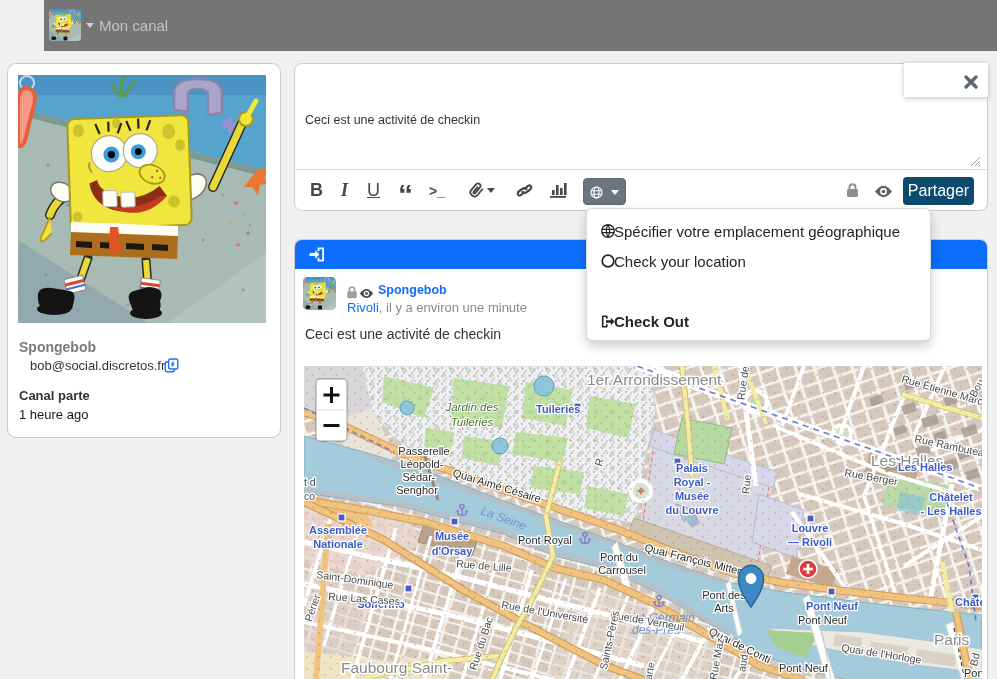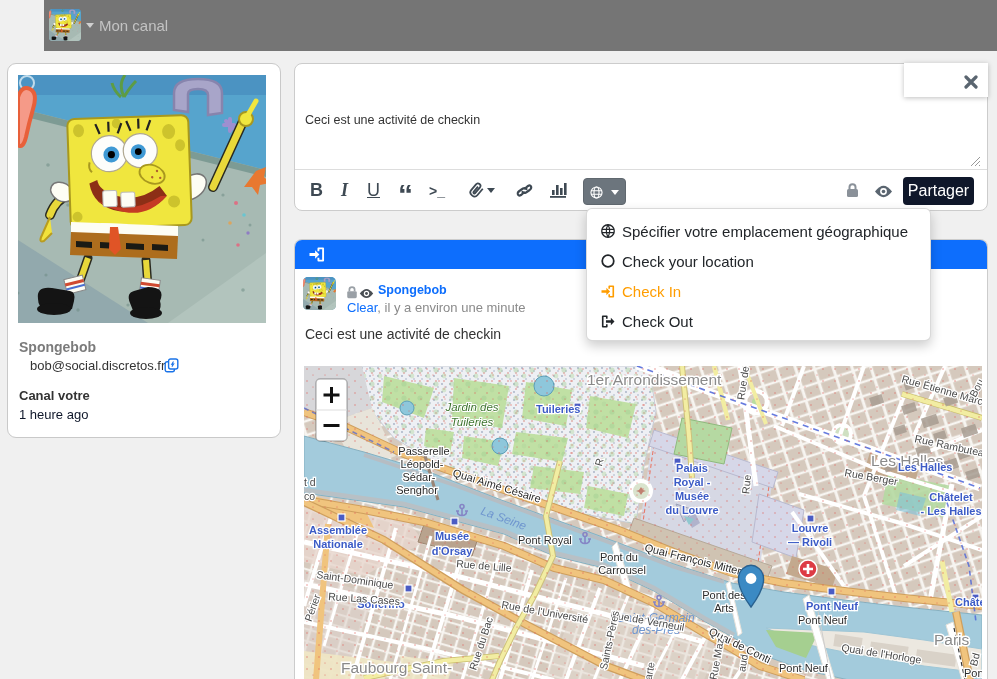--- a/index.html
+++ b/index.html
@@ -18,24 +18,24 @@
 #composer { position:absolute; left:294px; top:63px; width:694px; height:148px; background:#fff; border:1px solid #ccc; border-radius:8px; }
 #composer .titlerow { position:absolute; left:0; top:0; width:100%; height:33px; border-bottom:1px solid #ddd; }
 #composer .titletext { position:absolute; left:10px; top:10px; font-size:12px; font-weight:bold; color:#8d8d8d; }
 #composer .bodytext { position:absolute; left:10px; top:49px; font-size:12.5px; color:#333; }
 #composer .toolbar { position:absolute; left:0; top:105px; width:100%; height:43px; border-top:1px solid #ddd; }
 #popupbox { position:absolute; left:904px; top:63px; width:84px; height:34px; background:#fff; box-shadow:0 1px 5px rgba(0,0,0,0.25); }
 #closex { position:absolute; left:964px; top:75px; }
 .resize { position:absolute; left:969px; top:153px; }
 .tbtn { position:absolute; top:178px; height:27px; color:#3e4953; }
 #globebtn { position:absolute; left:583px; top:178px; width:43px; height:27px; background:#6c757d; border:1px solid #60686f; border-radius:4px; }
-#partager { position:absolute; left:903px; top:177px; width:71px; height:28px; background:#0f172a; border-radius:4px; color:#fff; font-size:16px; text-align:center; line-height:28px; }
+#partager { position:absolute; left:903px; top:177px; width:71px; height:28px; background:#0c4a6e; border-radius:4px; color:#fff; font-size:16px; text-align:center; line-height:28px; }
 #dropdown { position:absolute; left:586px; top:208px; width:345px; height:133px; background:#fff; border:1px solid rgba(0,0,0,0.15); border-radius:6px; box-shadow:0 5px 12px rgba(0,0,0,0.2); z-index:50; }
 .ddi { position:absolute; left:14px; width:320px; height:22px; font-size:15px; color:#212529; }
-.ddlabel { position:absolute; left:21px; top:2px; white-space:nowrap;text-align:right; }
+.ddlabel { position:absolute; left:13px; top:2px; white-space:nowrap;text-align:right; }
 #postcard { position:absolute; left:294px; top:239px; width:694px; height:440px; background:#fff; border:1px solid #ccc; border-radius:8px 8px 0 0; border-bottom:none; }
 #postbar { position:absolute; left:0; top:0; width:692px; height:29px; background:#0d6efd; border-radius:7px 7px 0 0; }
 #postavatar { position:absolute; left:8px; top:37px; width:33px; height:33px; border-radius:5px; overflow:hidden; }
 .pname { position:absolute; left:83px; top:43px; font-size:12.5px; font-weight:bold; color:#0d6efd; }
 .pmeta { position:absolute; left:52px; top:60px; font-size:13px; color:#8a8a8a; }
 .ptext { position:absolute; left:10px; top:86px; font-size:14px; color:#333; }
 #map { position:absolute; left:9px; top:126px; width:678px; height:314px; overflow:hidden; background:#fca5a5; }
 svg text { font-family:"Liberation Sans",sans-serif; }
 </style>
 </head>
@@ -162,21 +162,21 @@
   <div id="sideimg"><svg width="248" height="248">
         <use href="#bob"></use>
       </svg></div>
   <div class="sname">Spongebob</div>
   <div class="semail">bob@social.discretos.fr</div>
   <div class="scopy"><svg width="15" height="15" viewBox="0 0 15 15">
         <rect x="1.2" y="3.8" width="9.2" height="10" rx="2" fill="#fff" stroke="#1a73e8" stroke-width="1.4"></rect>
         <rect x="4.6" y="1" width="9.2" height="10" rx="2" fill="#fff" stroke="#1a73e8" stroke-width="1.4"></rect>
         <path d="M9.5,3.5 L7.8,6.2 L9.6,5.9 L7.9,8.6" stroke="#1a73e8" stroke-width="1.1" fill="none"></path>
       </svg></div>
-  <div class="scanal">Canal votre</div>
+  <div class="scanal">Canal parte</div>
   <div class="sago">1 heure ago</div>
 </div>
 <div id="composer">
   <div class="bodytext">Ceci est une activité de checkin</div>
   <div class="toolbar"></div>
 </div>
 <div id="popupbox"></div>
 <div id="closex"><svg width="14" height="14" viewBox="0 0 14 14">
       <path d="M2,2 L12,12 M12,2 L2,12" stroke="#5a6570" stroke-width="3.2" stroke-linecap="round"></path>
     </svg></div>
@@ -236,30 +236,21 @@
         <path d="M8.5,1 Q4.5,8 8.5,16 M8.5,1 Q12.5,8 8.5,16 M1,6.5 L16,6.5 M1,10.5 L16,10.5" stroke="#212529" stroke-width="1.4" fill="none"></path>
       </svg>
     <span class="ddlabel">Spécifier votre emplacement géographique</span>
   </div>
   <div class="ddi" style="top:42px;">
     <svg width="14" height="14" viewBox="0 0 16 16" style="position:absolute;top:3px;">
         <circle cx="8" cy="8" r="6.6" fill="none" stroke="#212529" stroke-width="2"></circle>
       </svg>
     <span class="ddlabel">Check your location</span>
   </div>
-  <div class="ddi" style="top:72px;color:#ff9d00;">
-    <svg width="14" height="13" viewBox="0 0 17 16" style="position:absolute;top:4px;">
-        <g fill="#ff9d00">
-          <path d="M9,4.5 L9,1.5 Q9,0.5 10,0.5 L15,0.5 Q16,0.5 16,1.5 L16,14.5 Q16,15.5 15,15.5 L10,15.5 Q9,15.5 9,14.5 L9,11.5 L11,11.5 L11,13.5 L14,13.5 L14,2.5 L11,2.5 L11,4.5 Z"></path>
-          <path d="M6.5,3.5 L11,8 L6.5,12.5 L6.5,9.5 L0.5,9.5 L0.5,6.5 L6.5,6.5 Z"></path>
-        </g>
-      </svg>
-    <span class="ddlabel">Check In</span>
-  </div>
-  <div class="ddi" style="top:102px;">
+  <div class="ddi" style="top:102px;font-weight:bold;">
     <svg width="14" height="13" viewBox="0 0 17 16" style="position:absolute;top:4px;">
         <g fill="#212529">
           <path d="M8,4.5 L8,1.5 Q8,0.5 7,0.5 L2,0.5 Q1,0.5 1,1.5 L1,14.5 Q1,15.5 2,15.5 L7,15.5 Q8,15.5 8,14.5 L8,11.5 L6,11.5 L6,13.5 L3,13.5 L3,2.5 L6,2.5 L6,4.5 Z"></path>
           <path d="M12,3.5 L16.5,8 L12,12.5 L12,9.5 L6,9.5 L6,6.5 L12,6.5 Z"></path>
         </g>
       </svg>
     <span class="ddlabel">Check Out</span>
   </div>
 </div>
 <div id="postcard">
@@ -277,21 +268,21 @@
   <svg width="12" height="13" viewBox="0 0 13 15" style="position:absolute;left:51px;top:46px;">
       <rect x="1" y="6" width="11" height="8" rx="1.5" fill="#9aa0a6"></rect>
       <path d="M3.5,6 L3.5,4 Q3.5,1.2 6.5,1.2 Q9.5,1.2 9.5,4 L9.5,6" fill="none" stroke="#9aa0a6" stroke-width="2"></path>
     </svg>
   <svg width="15" height="11" viewBox="0 0 19 13" style="position:absolute;left:64px;top:48px;">
       <path d="M1,6.5 Q5.5,0.8 9.5,0.8 Q13.5,0.8 18,6.5 Q13.5,12.2 9.5,12.2 Q5.5,12.2 1,6.5 Z" fill="#4a4f54"></path>
       <circle cx="9.5" cy="6.5" r="3.4" fill="#fff"></circle>
       <circle cx="9.5" cy="6.5" r="1.8" fill="#4a4f54"></circle>
     </svg>
   <div class="pname">Spongebob</div>
-  <div class="pmeta"><span style="color:#0d6efd;">Clear</span>, il y a environ une minute</div>
+  <div class="pmeta"><span style="color:#0d6efd;">Rivoli</span>, il y a environ une minute</div>
   <div class="ptext">Ceci est une activité de checkin</div>
   <div id="map">
 <svg width="678" height="314" viewBox="0 0 678 314">
 <defs>
 <pattern id="blkS" width="16" height="11.5" patternUnits="userSpaceOnUse" patternTransform="rotate(16)">
   <rect width="16" height="11.5" fill="#f7f5f1"></rect>
             <rect x="0.25" y="0.25" width="13.5" height="9.5" fill="#d5c9bd"></rect>
 </pattern>
 <pattern id="blkN" width="18" height="13.5" patternUnits="userSpaceOnUse" patternTransform="rotate(-18)">
   <rect width="18" height="13.5" fill="#f7f5f1"></rect>

